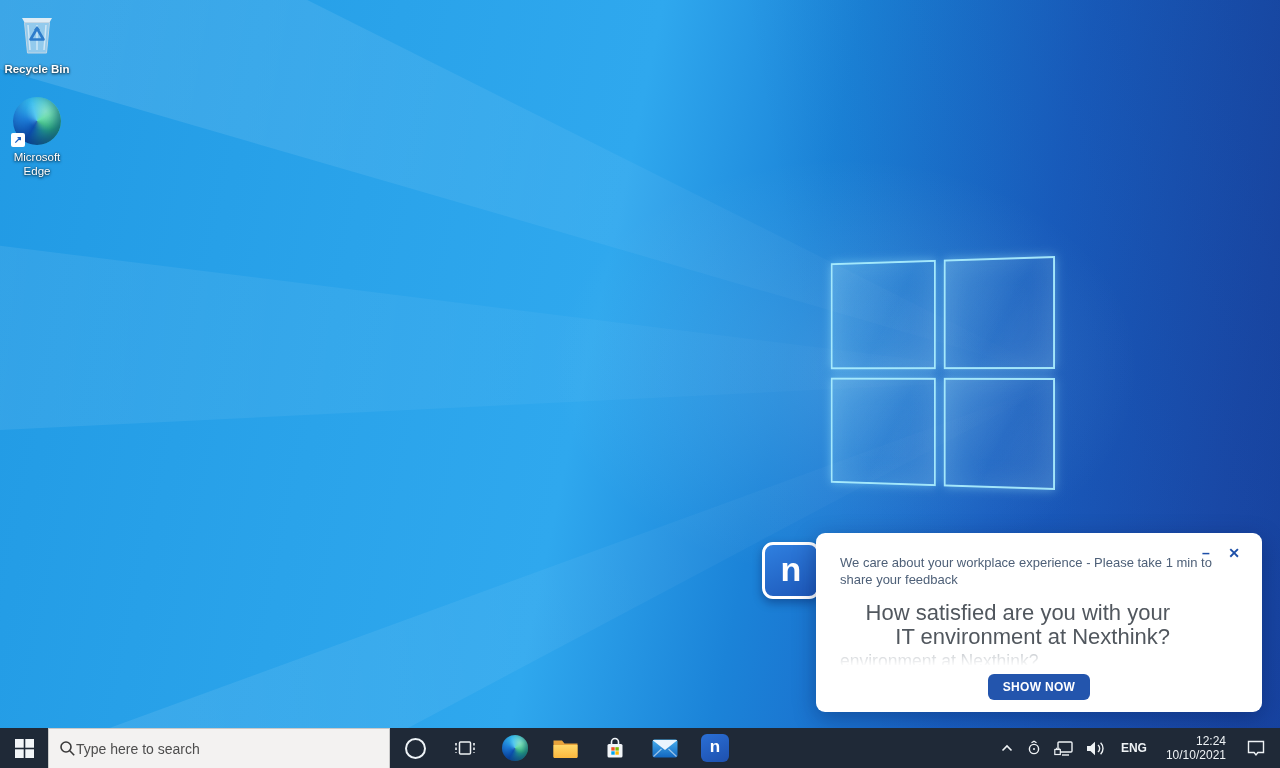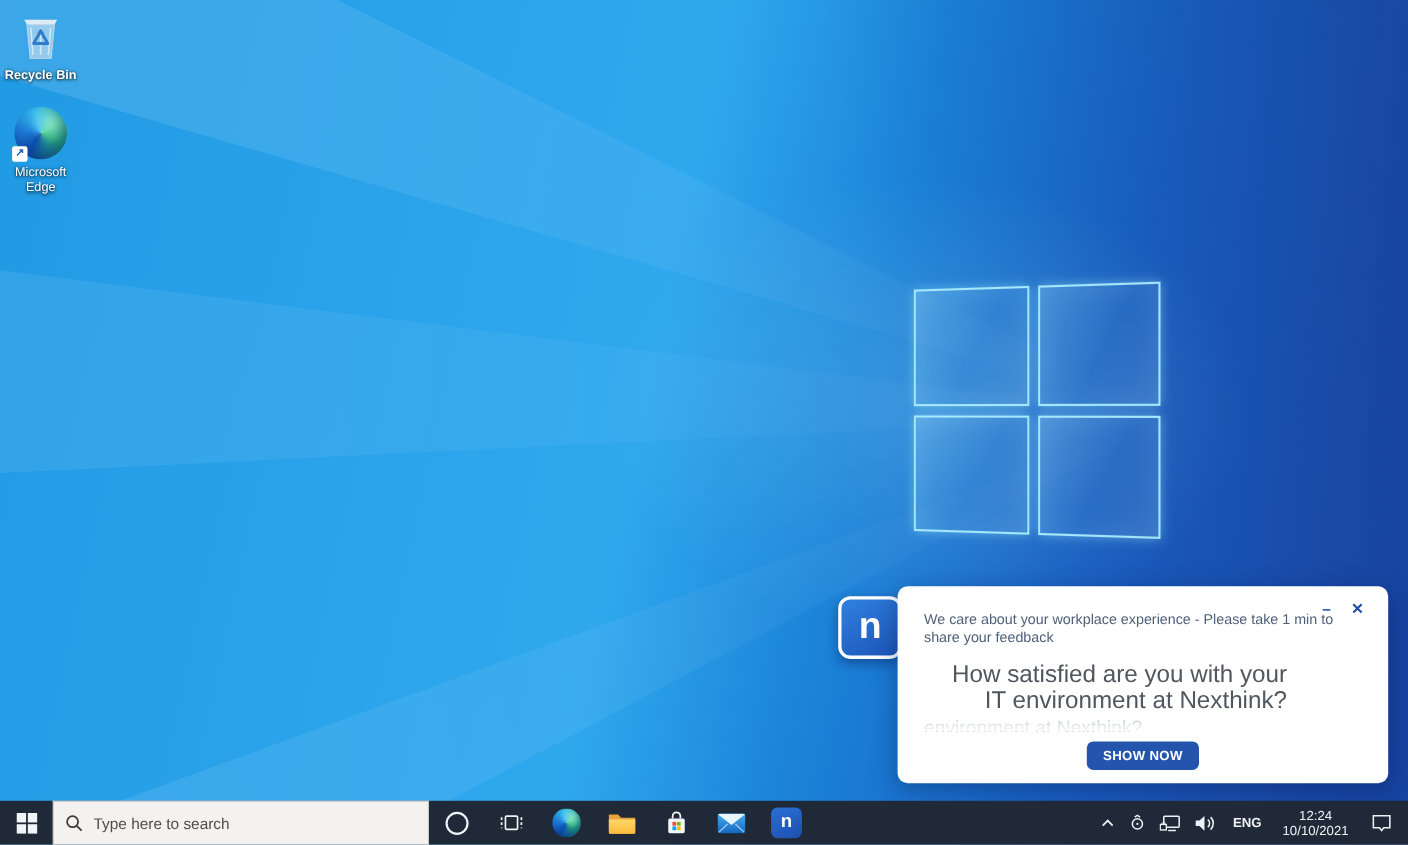--- a/index.html
+++ b/index.html
@@ -77,37 +77,37 @@
   .show-now { background: #2355ad; color: #fff; border: none; border-radius: 6px;
     font-family: "Liberation Sans", sans-serif; font-size: 12px; font-weight: bold;
     letter-spacing: 0.3px; padding: 6px 15px; cursor: pointer; }
 
   
   .taskbar { position: absolute; left: 0; bottom: 0; width: 1280px; height: 40px;
     background: #1f2937; display: flex; align-items: stretch; z-index: 10; }
   .tb-slot { width: 48px; display: flex; align-items: center; justify-content: center; cursor: pointer; }
   .tb-slot.w50 { width: 50px; }
   .tb-search { width: 342px; background: #f3f2f1; display: flex; align-items: center;
-    padding: 0 10px; gap: 9px; cursor: text; border: 1px solid #c9c9c9; border-bottom: none; }
+    padding: 0 10px; cursor: text; border: 1px solid #c9c9c9; border-bottom: none; }
   .tb-search input { border: none; outline: none; background: transparent; flex: 1;
     font-family: "Liberation Sans", sans-serif; font-size: 14px; color: #4d4d4d; }
   .tb-search input::placeholder { color: #4d4d4d; opacity: 1; }
   .cortana-ring { width: 21px; height: 21px; border: 2px solid #eef3f7; border-radius: 50%; }
   .folder-wrap, .bagwrap { display: flex; }
   .nx-small { width: 28px; height: 28px; border-radius: 6px;
     background: linear-gradient(155deg, #2a6fd6 0%, #1e50ae 100%);
     display: flex; align-items: center; justify-content: center; }
   .nx-small span { color: #fff; font-size: 17px; font-weight: 600; padding-bottom: 2px; }
 
   
   .tray { margin-left: auto; display: flex; align-items: center; height: 40px; }
   .tray-btn { height: 40px; display: flex; align-items: center; justify-content: center;
     cursor: pointer; padding: 0 6px; }
   .tray-lang { color: #eef2f5; font-size: 12px; padding: 0 9px; font-weight: bold; }
-  .tray-clock { color: #eef2f5; font-size: 12px; line-height: 14.5px; text-align: center;
+  .tray-clock { color: #eef2f5; font-size: 12px; line-height: 14.5px; text-align: right;
     padding: 0 10px; cursor: pointer; }
   .tray-action { padding: 0 14px 0 10px; }
 </style>
 </head>
 <body>
 
 <div class="desktop">
   <div class="ray ray1"></div>
   <div class="ray ray2"></div>
   <div class="ray ray3"></div>

